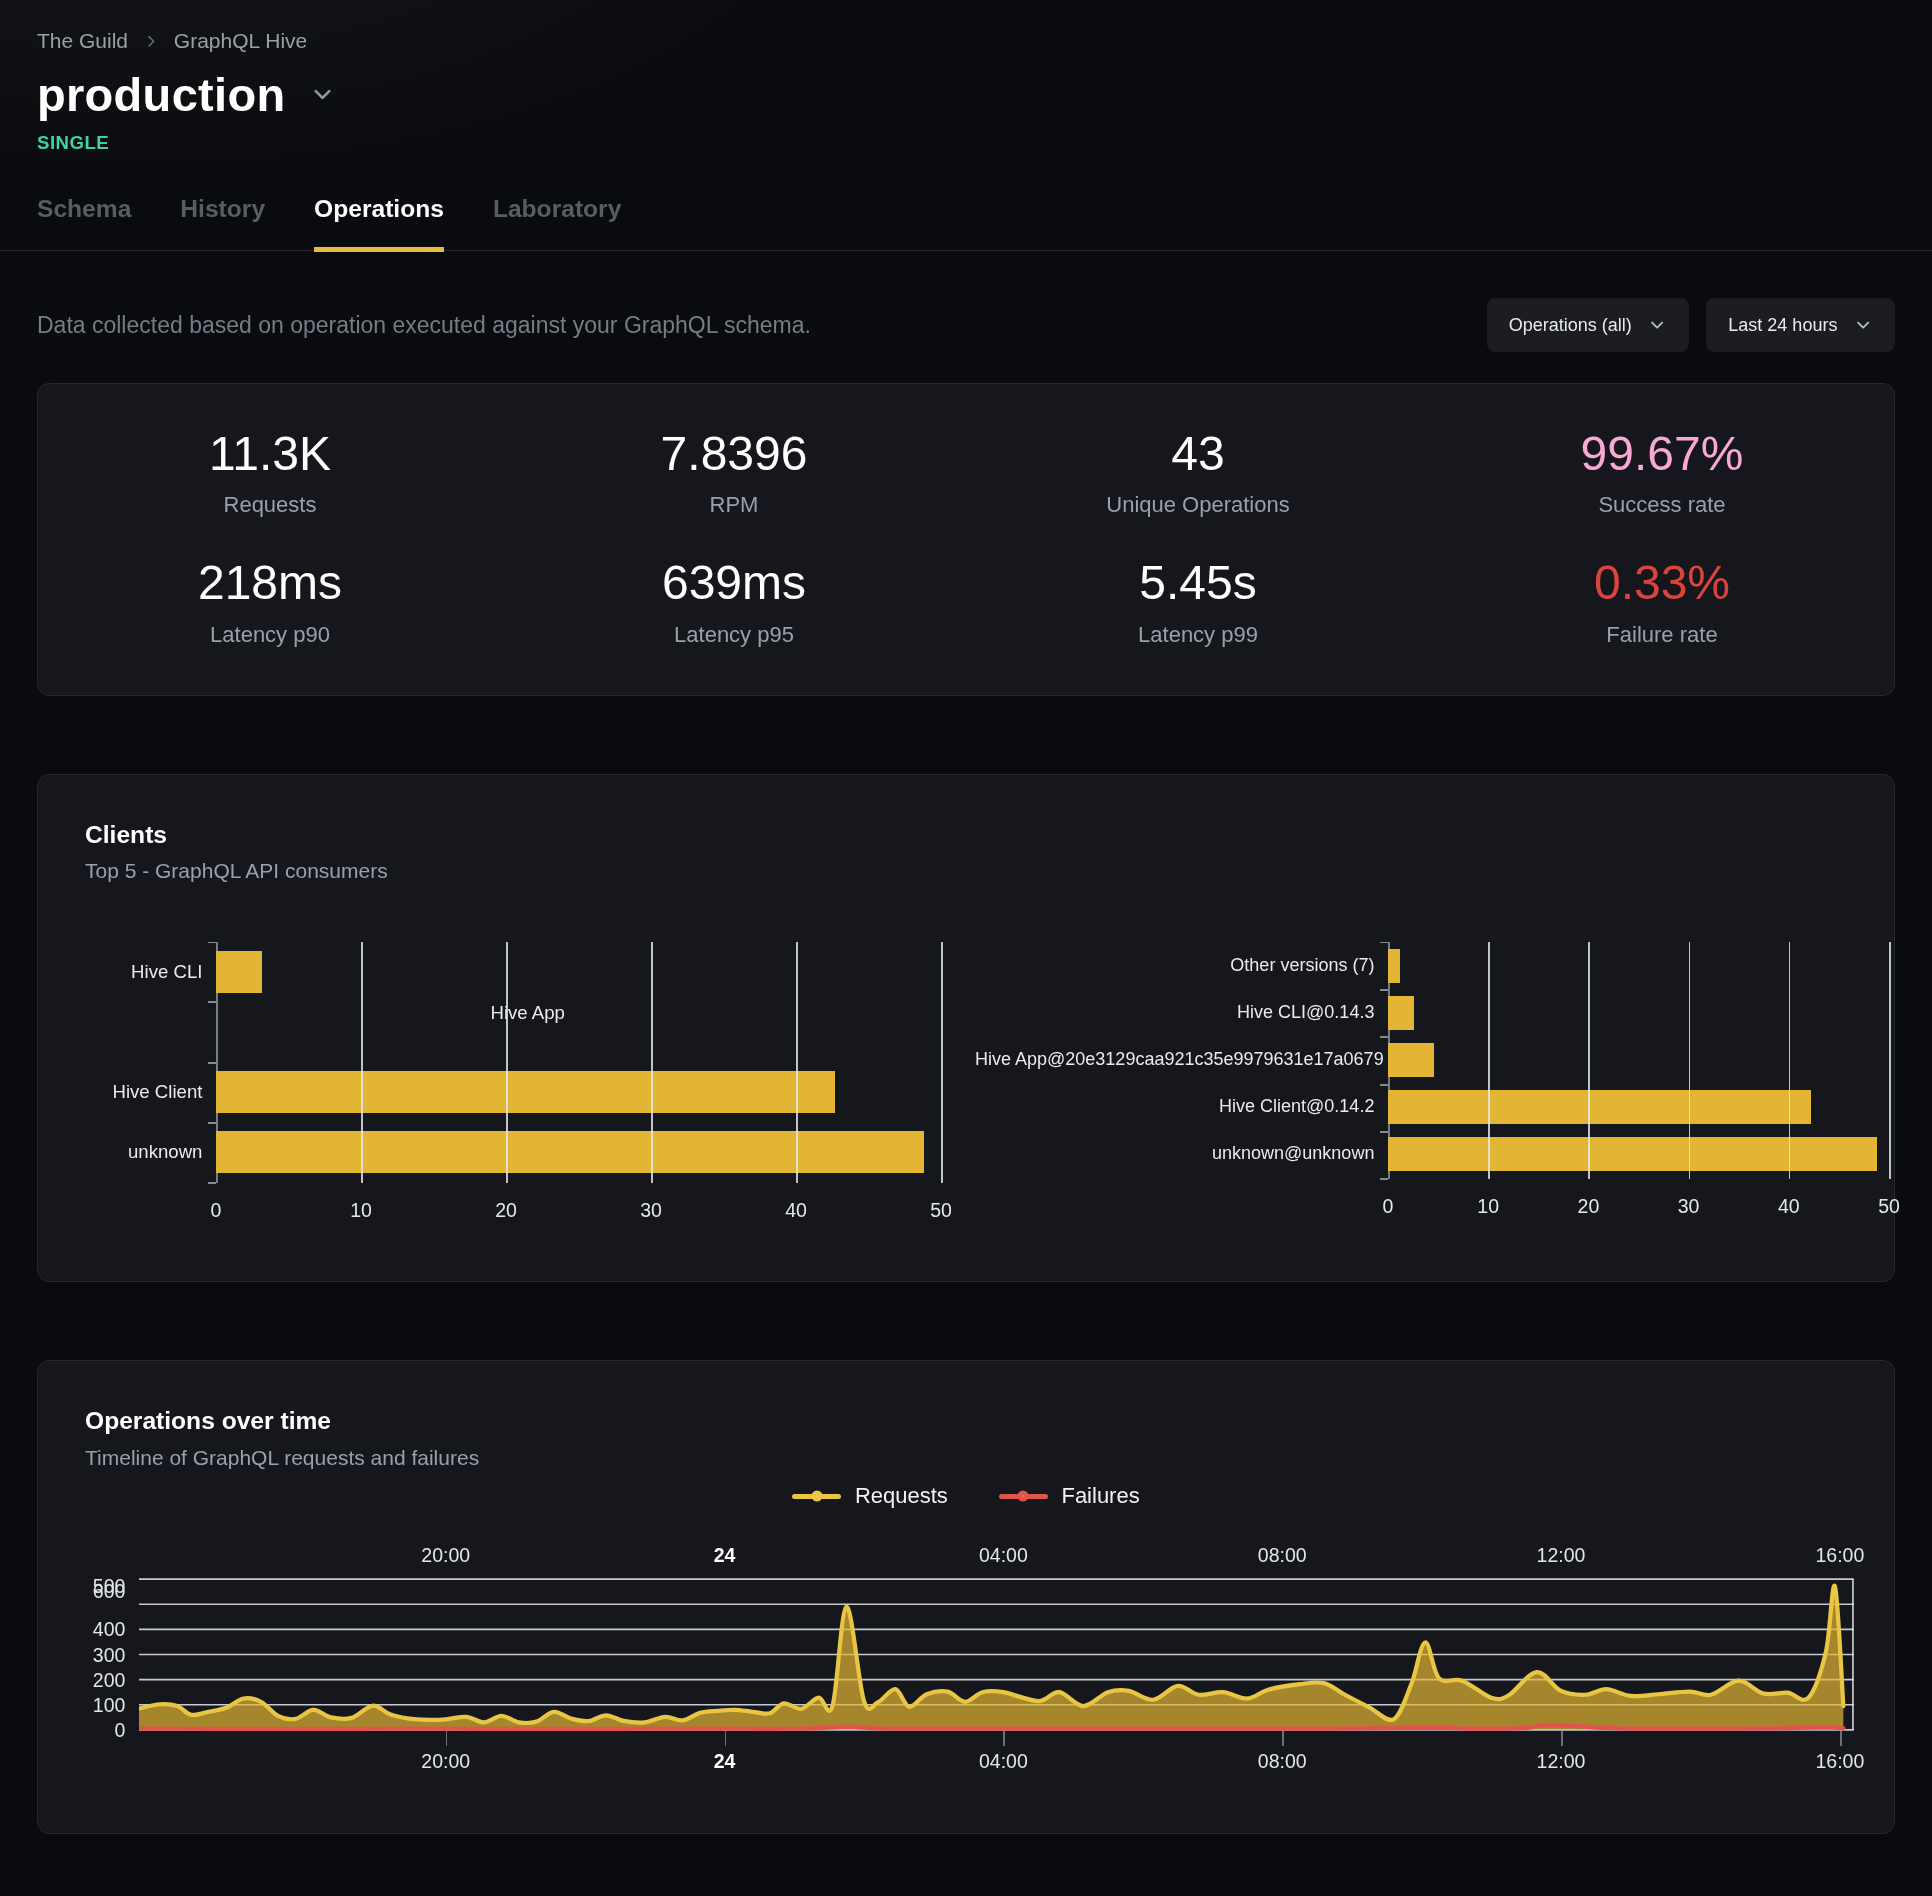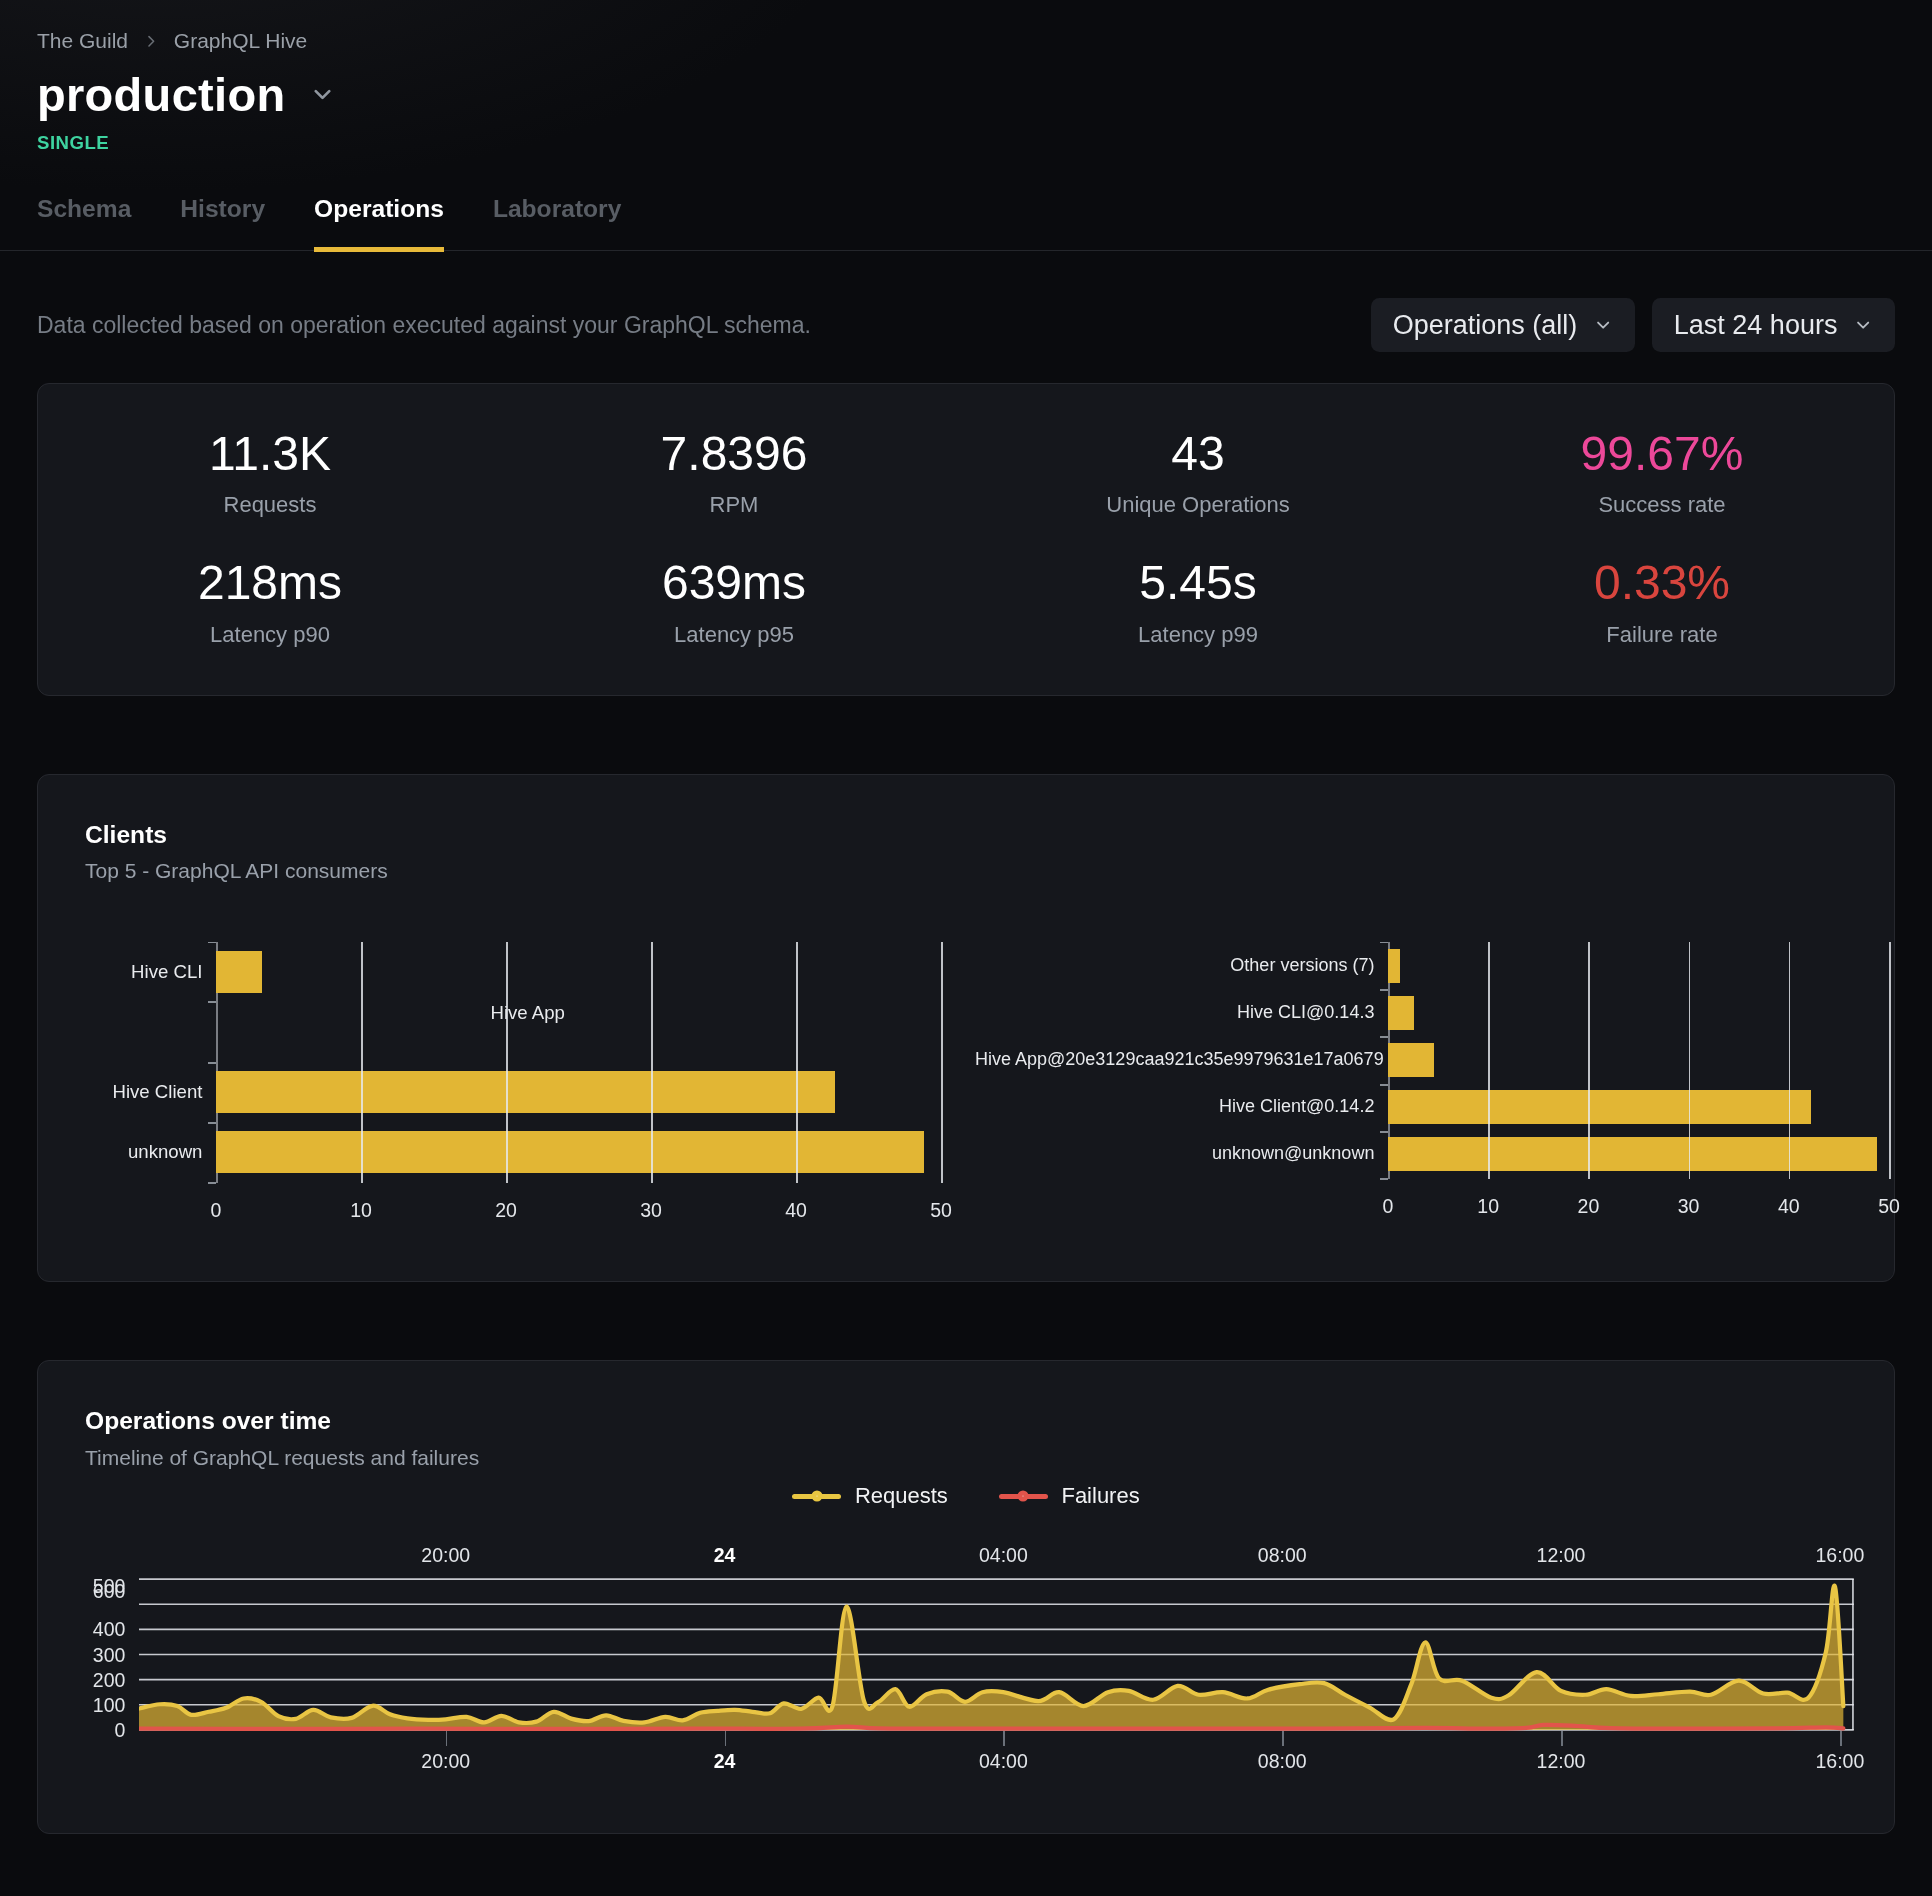--- a/index.html
+++ b/index.html
@@ -22,30 +22,30 @@
   .tab { font-size: 24.6px; font-weight: 700; color: #585d64; padding-bottom: 24px; cursor: pointer; }
   .tab.active { color: #fff; border-bottom: 5.1px solid #e8ba3a; margin-bottom: -1.7px; }
 
   main { padding: 0 37px 34px; }
 
   
   .toolbar { margin-top: 47px; display: flex; justify-content: space-between; align-items: center; }
   .desc { font-size: 23px; color: #767c85; }
   .controls { display: flex; gap: 17px; }
   .dropdown { display: flex; align-items: center; gap: 15.3px; background: #1b1d23; border: none;
-    border-radius: 8.5px; padding: 8px 22px; height: 54px; font-size: 27px; color: #e8eaee;
+    border-radius: 8.5px; padding: 8px 22px; height: 54px; font-size: 18px; color: #e8eaee;
     font-family: inherit; cursor: pointer; }
   .dropdown .chev { display: flex; color: #b7bcc3; }
 
   
   .card { background: #15171c; border: 0.8px solid #26282e; border-radius: 12px; }
   .stats-card { margin-top: 30.5px; padding: 44px 0 47px; display: grid;
     grid-template-columns: repeat(4, 1fr); row-gap: 39px; text-align: center; }
   .stat-value { font-size: 48px; font-weight: 400; color: #fff; line-height: 1.1; }
-  .stat-value.green { color: #ec4899; }
+  .stat-value.green { color: #f9a8d4; }
   .stat-value.red { color: #d9453e; }
   .stat-label { margin-top: 12px; font-size: 22px; color: #99a0aa; }
 
   .section-card { margin-top: 78px; padding: 46px 47px 49px; }
   .card-title { font-size: 24.6px; font-weight: 700; }
   .card-sub { margin-top: 10.2px; font-size: 21px; color: #99a0aa; }
 
   
   .charts-row { margin-top: 59px; display: flex; margin-right: -42px; }
   .barchart { position: relative; }

